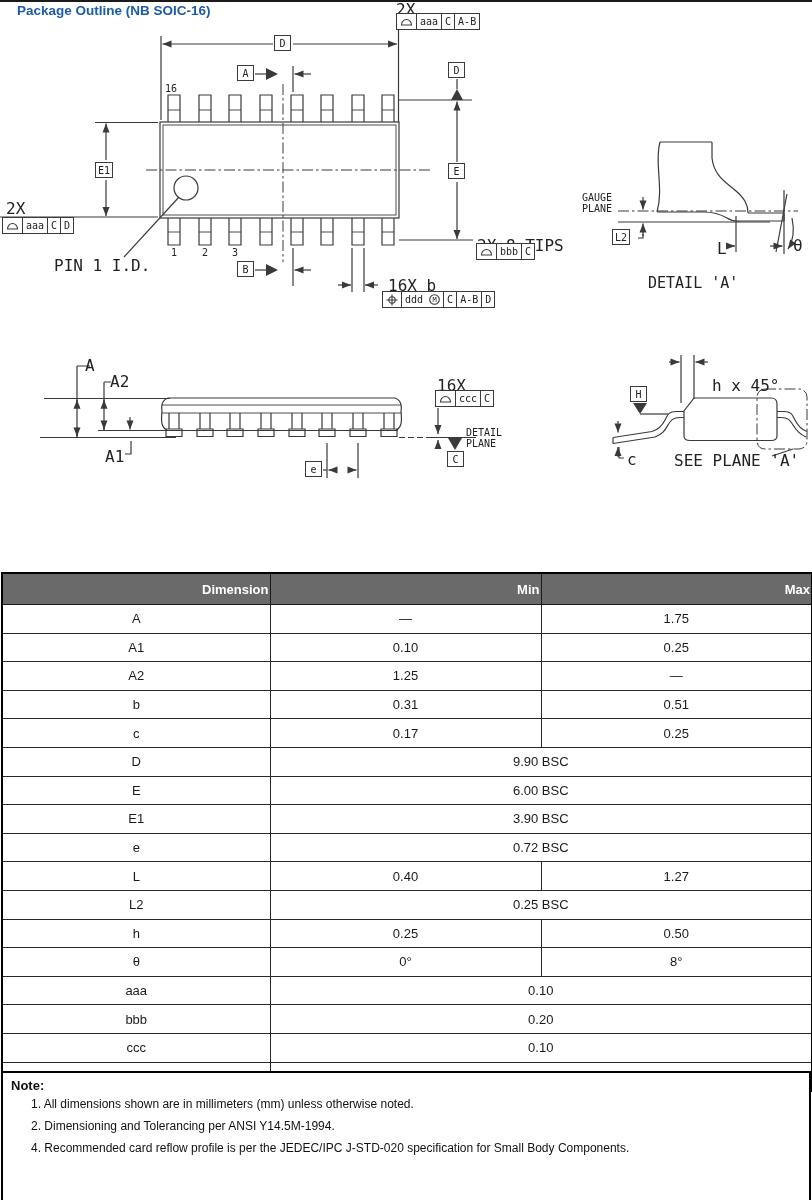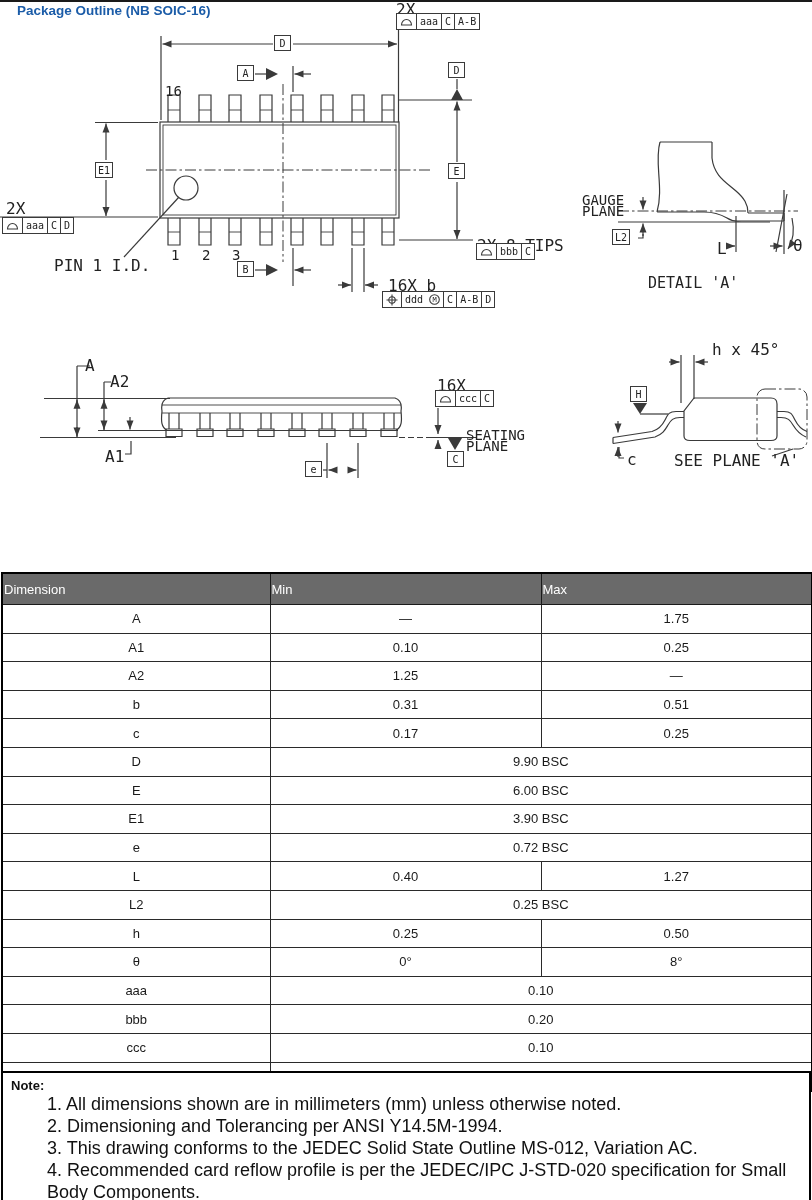--- a/index.html
+++ b/index.html
@@ -10,42 +10,42 @@
 
   svg.lineart{position:absolute;top:0;left:0;}
   svg.lineart *{stroke:var(--line,#3a3a3a);fill:none;stroke-width:1.2;}
   svg.lineart .thin{stroke-width:0.9;}
   svg.lineart .fill{fill:var(--line,#3a3a3a);stroke:none;}
   svg.lineart .cl{stroke-dasharray:11 3 2.5 3;stroke-width:1;}
   svg.lineart .dsh{stroke-dasharray:6 3;stroke-width:1;}
 
   .lbl{position:absolute;font-family:"DejaVu Sans Mono",monospace;font-size:16px;color:#222;
        white-space:nowrap;line-height:1;background:transparent;}
-  .lbl.s9{font-size:14px;}
+  .lbl.s9{font-size:10px;}
   .dbox{position:absolute;box-sizing:border-box;min-width:17px;height:16px;border:1.3px solid #3a3a3a;
         background:#fff;display:flex;align-items:center;justify-content:center;
         font-family:"DejaVu Sans Mono",monospace;font-size:10px;color:#222;padding:0 2px;}
   .fcf{position:absolute;display:flex;border:1.3px solid #3a3a3a;background:#fff;height:17px;
        box-sizing:border-box;align-items:stretch;}
   .fcf .cell{display:flex;align-items:center;justify-content:center;padding:0 3px;
        font-family:"DejaVu Sans Mono",monospace;font-size:10px;color:#222;border-left:1.3px solid #3a3a3a;}
   .fcf .cell:first-child{border-left:none;}
   .fcf svg *{stroke:#3a3a3a;fill:none;stroke-width:1.1;}
   .fcf svg text{fill:#222;stroke:none;font-family:"DejaVu Sans Mono",monospace;}
 
   table.dims{position:absolute;top:572px;left:1px;width:810px;border-collapse:collapse;
        border:2px solid #000;font-size:13px;color:var(--text,#1a1a1a);table-layout:fixed;}
   table.dims th{background:var(--header_bg,#6a6a6a);color:var(--header_text,#ffffff);
-       height:28px;font-weight:normal;border:1.6px solid #1a1a1a;text-align:left;}
+       height:28px;font-weight:bold;border:1.6px solid #1a1a1a;text-align:right;}
   table.dims td{height:27.6px;text-align:center;border:1.6px solid #2a2a2a;background:#fff;padding:0;}
 
   .notes{position:absolute;top:1071px;left:1px;width:810px;height:137px;border:2px solid #000;
        box-sizing:border-box;background:#fff;padding:5px 8px;}
   .notes .heading{font-size:13px;font-weight:bold;color:#111;}
-  .note-item{font-size:18px;color:#111;margin-left:36px;line-height:22px;}
+  .note-item{font-size:12px;color:#111;margin-left:20px;line-height:22px;}
 </style>
 </head>
 <body>
 
 <div class="page">
   <div class="top-rule"></div>
   <div class="title">Package Outline (NB SOIC-16)</div>
 
   <svg class="lineart" width="812" height="565" viewBox="0 0 812 565">
     <defs>
@@ -241,26 +241,26 @@
   <div class="lbl" style="left:437px;top:378px">16X</div>
   <div class="fcf" style="left:435px;top:390px">
     <span class="cell">
         <svg width="13" height="8" viewBox="0 0 13 8">
           <path d="M1.5,7 A5,5.5 0 0 1 11.5,7 Z"></path>
         </svg>
       </span>
     <span class="cell">ccc</span>
     <span class="cell">C</span>
   </div>
-  <div class="lbl s9" style="left:466px;top:428px">SEATING</div>
+  <div class="lbl s9" style="left:466px;top:428px">DETAIL</div>
   <div class="lbl s9" style="left:466px;top:439px">PLANE</div>
   <div class="dbox" style="left:447px;top:451px">C</div>
   <div class="dbox" style="left:305px;top:461px">e</div>
 
-  <div class="lbl" style="left:712px;top:342px">h x 45°</div>
+  <div class="lbl" style="left:712px;top:378px">h x 45°</div>
   <div class="dbox" style="left:630px;top:386px">H</div>
   <div class="lbl" style="left:627px;top:452px">c</div>
   <div class="lbl" style="left:674px;top:453px">SEE PLANE 'A'</div>
 
   <table class="dims">
     <colgroup>
         <col style="width:268px">
         <col style="width:271px">
         <col style="width:271px">
       </colgroup>
@@ -349,17 +349,16 @@
           <td colspan="2">0.25</td>
         </tr>
       </tbody>
   </table>
 
   <div class="notes">
     <div class="heading">Note:</div>
     <div>
         <div class="note-item">1. All dimensions shown are in millimeters (mm) unless otherwise noted.</div>
         <div class="note-item">2. Dimensioning and Tolerancing per ANSI Y14.5M-1994.</div>
-        <div class="note-item">3. This drawing conforms to the JEDEC Solid State Outline MS-012, Variation AC.</div>
         <div class="note-item">4. Recommended card reflow profile is per the JEDEC/IPC J-STD-020 specification for Small Body Components.</div>
       </div>
   </div>
 </div>
 
 </body></html>

